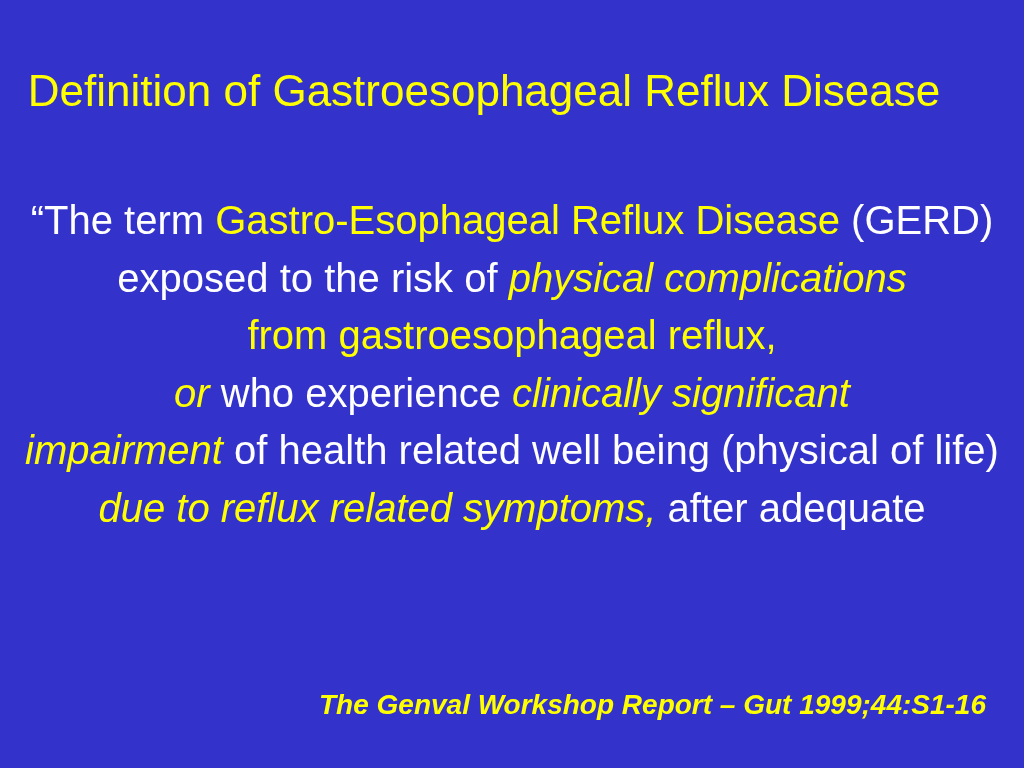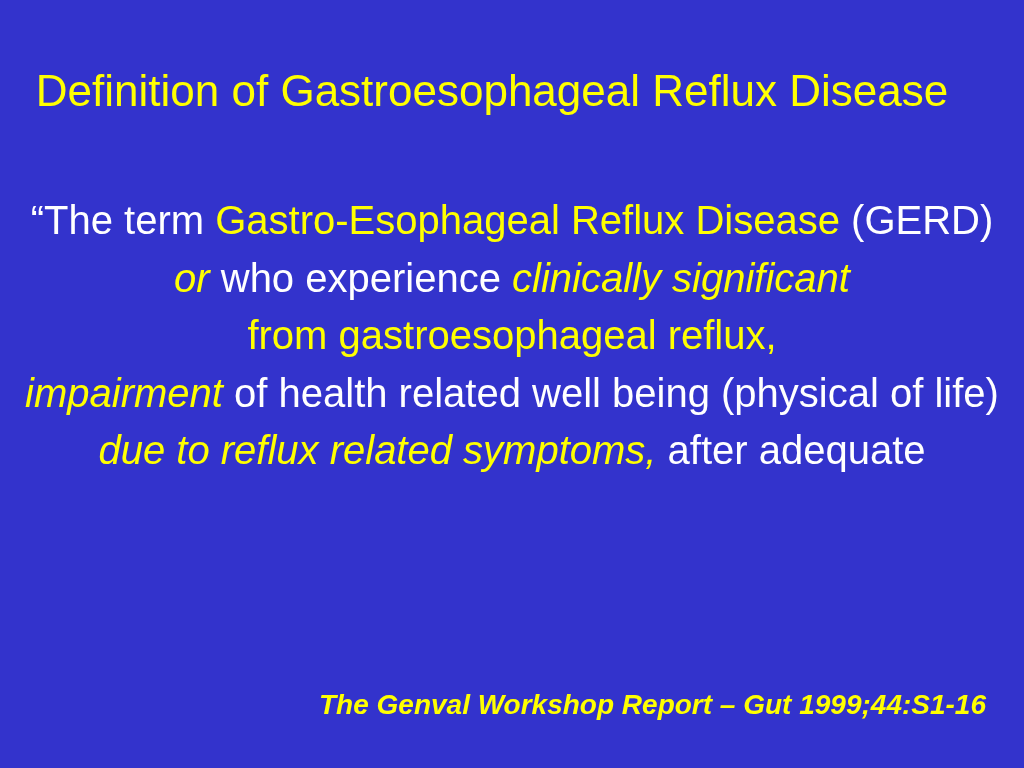--- a/index.html
+++ b/index.html
@@ -14,21 +14,21 @@
   }
   #slide {
     position: relative;
     width: 1024px;
     height: 768px;
     background: #3333CC;
     box-sizing: border-box;
   }
   #slide-title {
     position: absolute;
-    left: 12px;
+    left: 4px;
     top: 36px;
     width: 960px;
     text-align: center;
     color: #FFFF00;
     font-family: "Liberation Sans", sans-serif;
     font-size: 44px;
     font-weight: normal;
     line-height: 52px;
     letter-spacing: 0px;
     white-space: nowrap;
@@ -77,24 +77,25 @@
 
 <div id="slide">
 
   <h1 id="slide-title">Definition of Gastroesophageal Reflux Disease</h1>
 
   <div id="quote-block">
 
     <div class="qline"><span>“The term </span><span class="em-y">Gastro-Esophageal Reflux Disease</span><span> (GERD)</span></div>
 
 
+    <div class="qline"><span>exposed to the risk of </span><span class="em-yi">physical complications</span></div>
+
+    <div class="qline"><span class="em-y">from gastroesophageal reflux,</span></div>
 
     <div class="qline"><span class="em-yi">or</span><span> who experience </span><span class="em-yi">clinically significant</span></div>
-
-    <div class="qline"><span class="em-y">from gastroesophageal reflux,</span></div>
 
     <div class="qline"><span class="em-yi">impairment</span><span> of health related well being (physical of life)</span></div>
 
     <div class="qline"><span class="em-yi">due to reflux related symptoms,</span><span> after adequate</span></div>
 
 
   </div>
 
   <div id="citation">The Genval Workshop Report – Gut 1999;44:S1-16</div>
 

